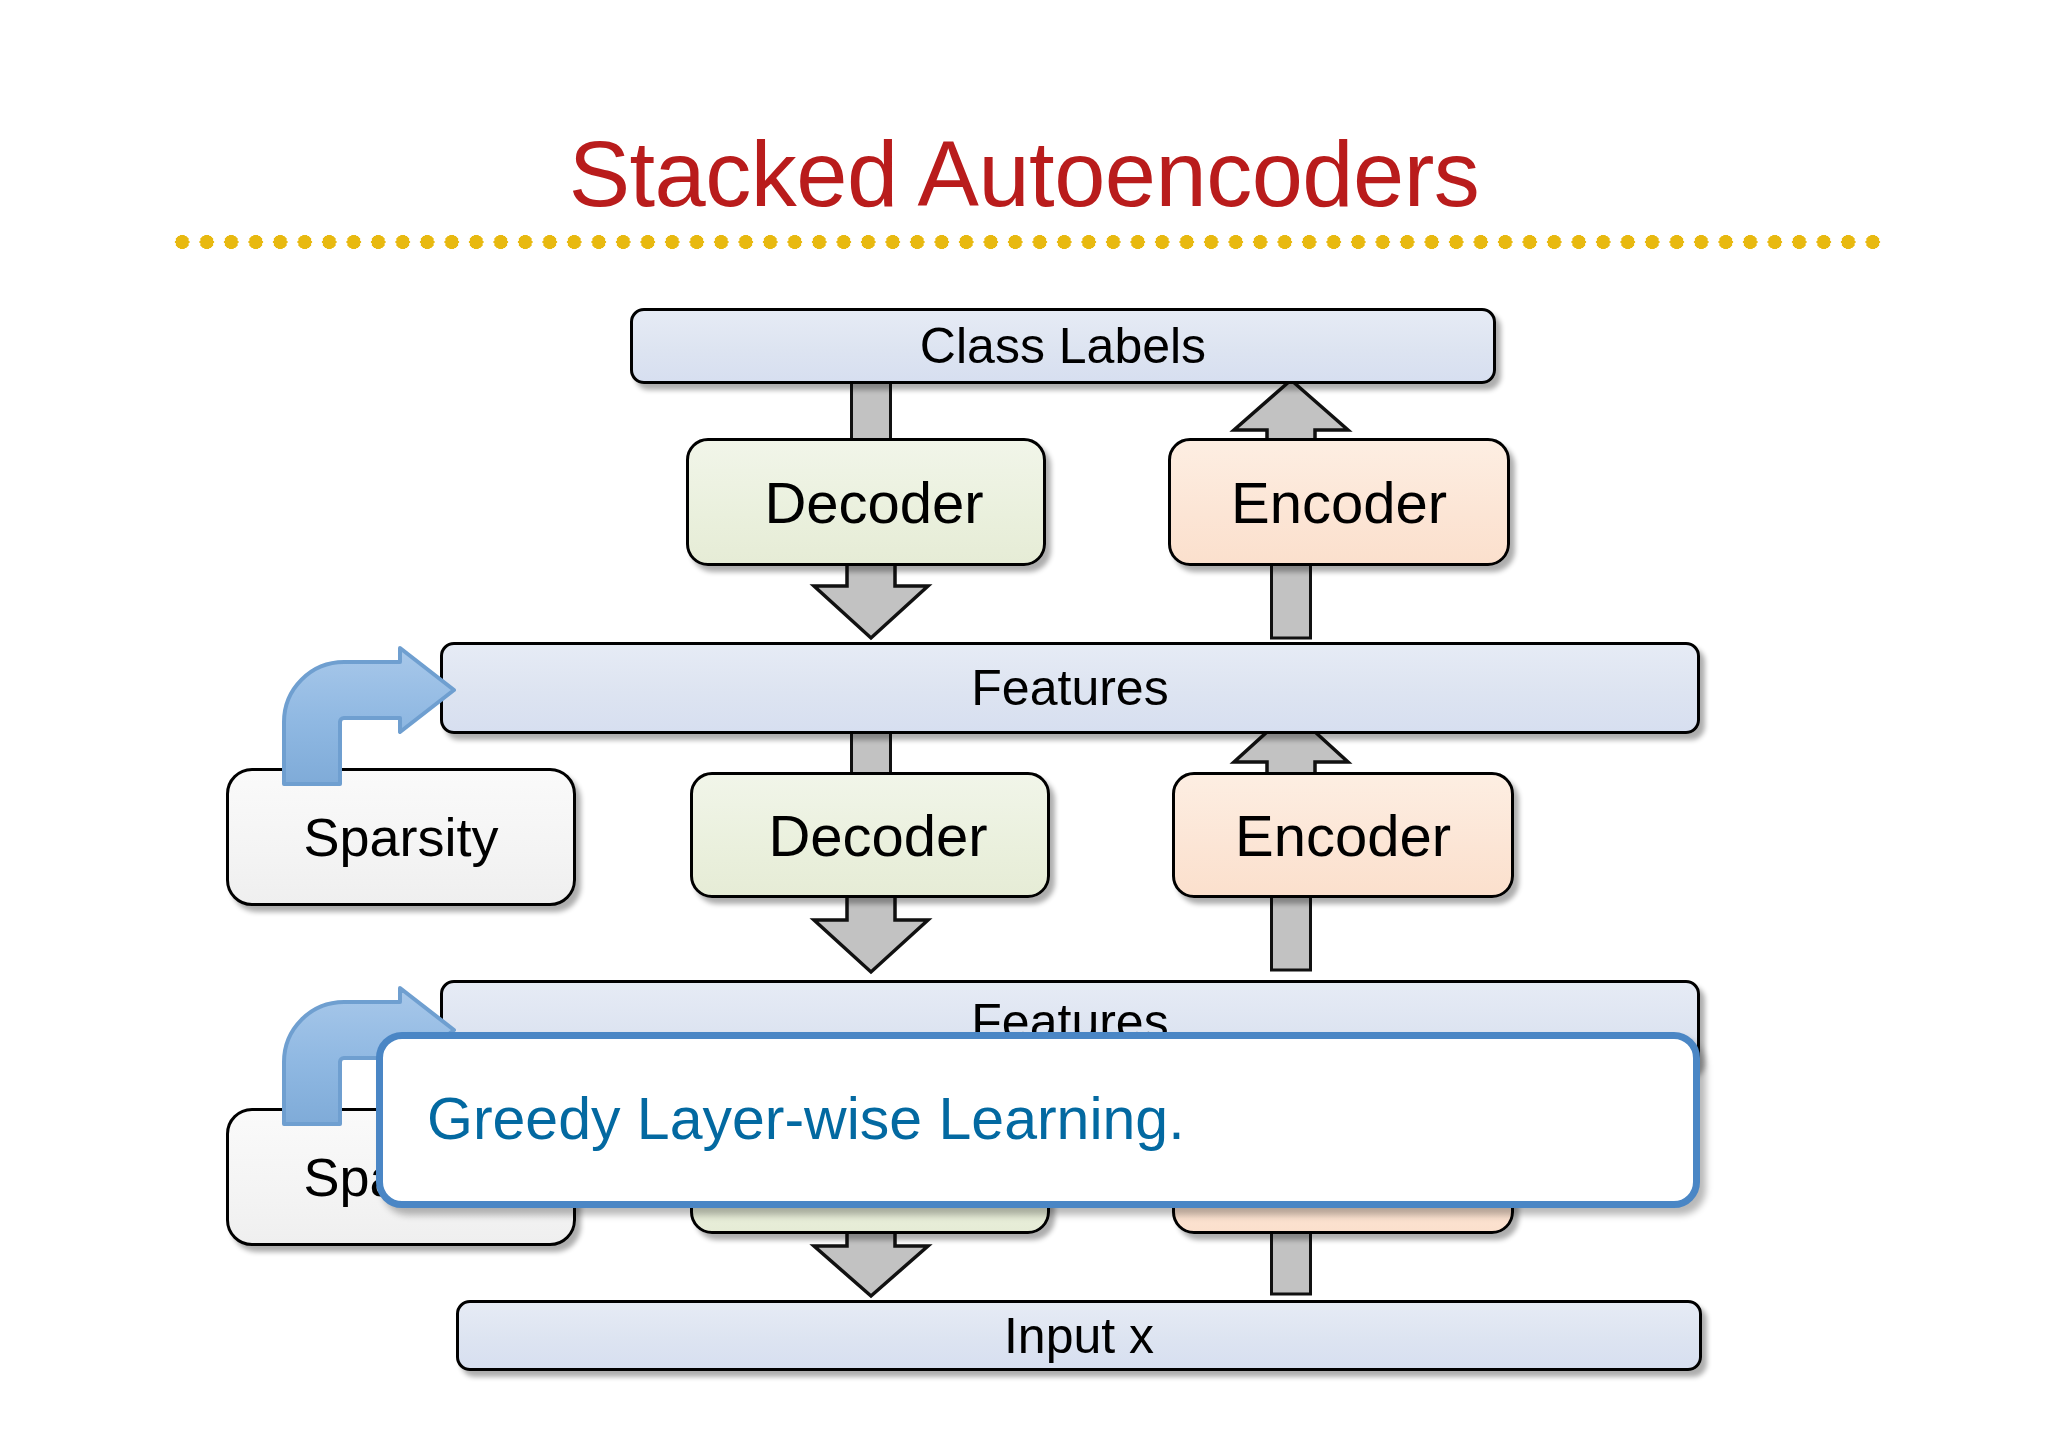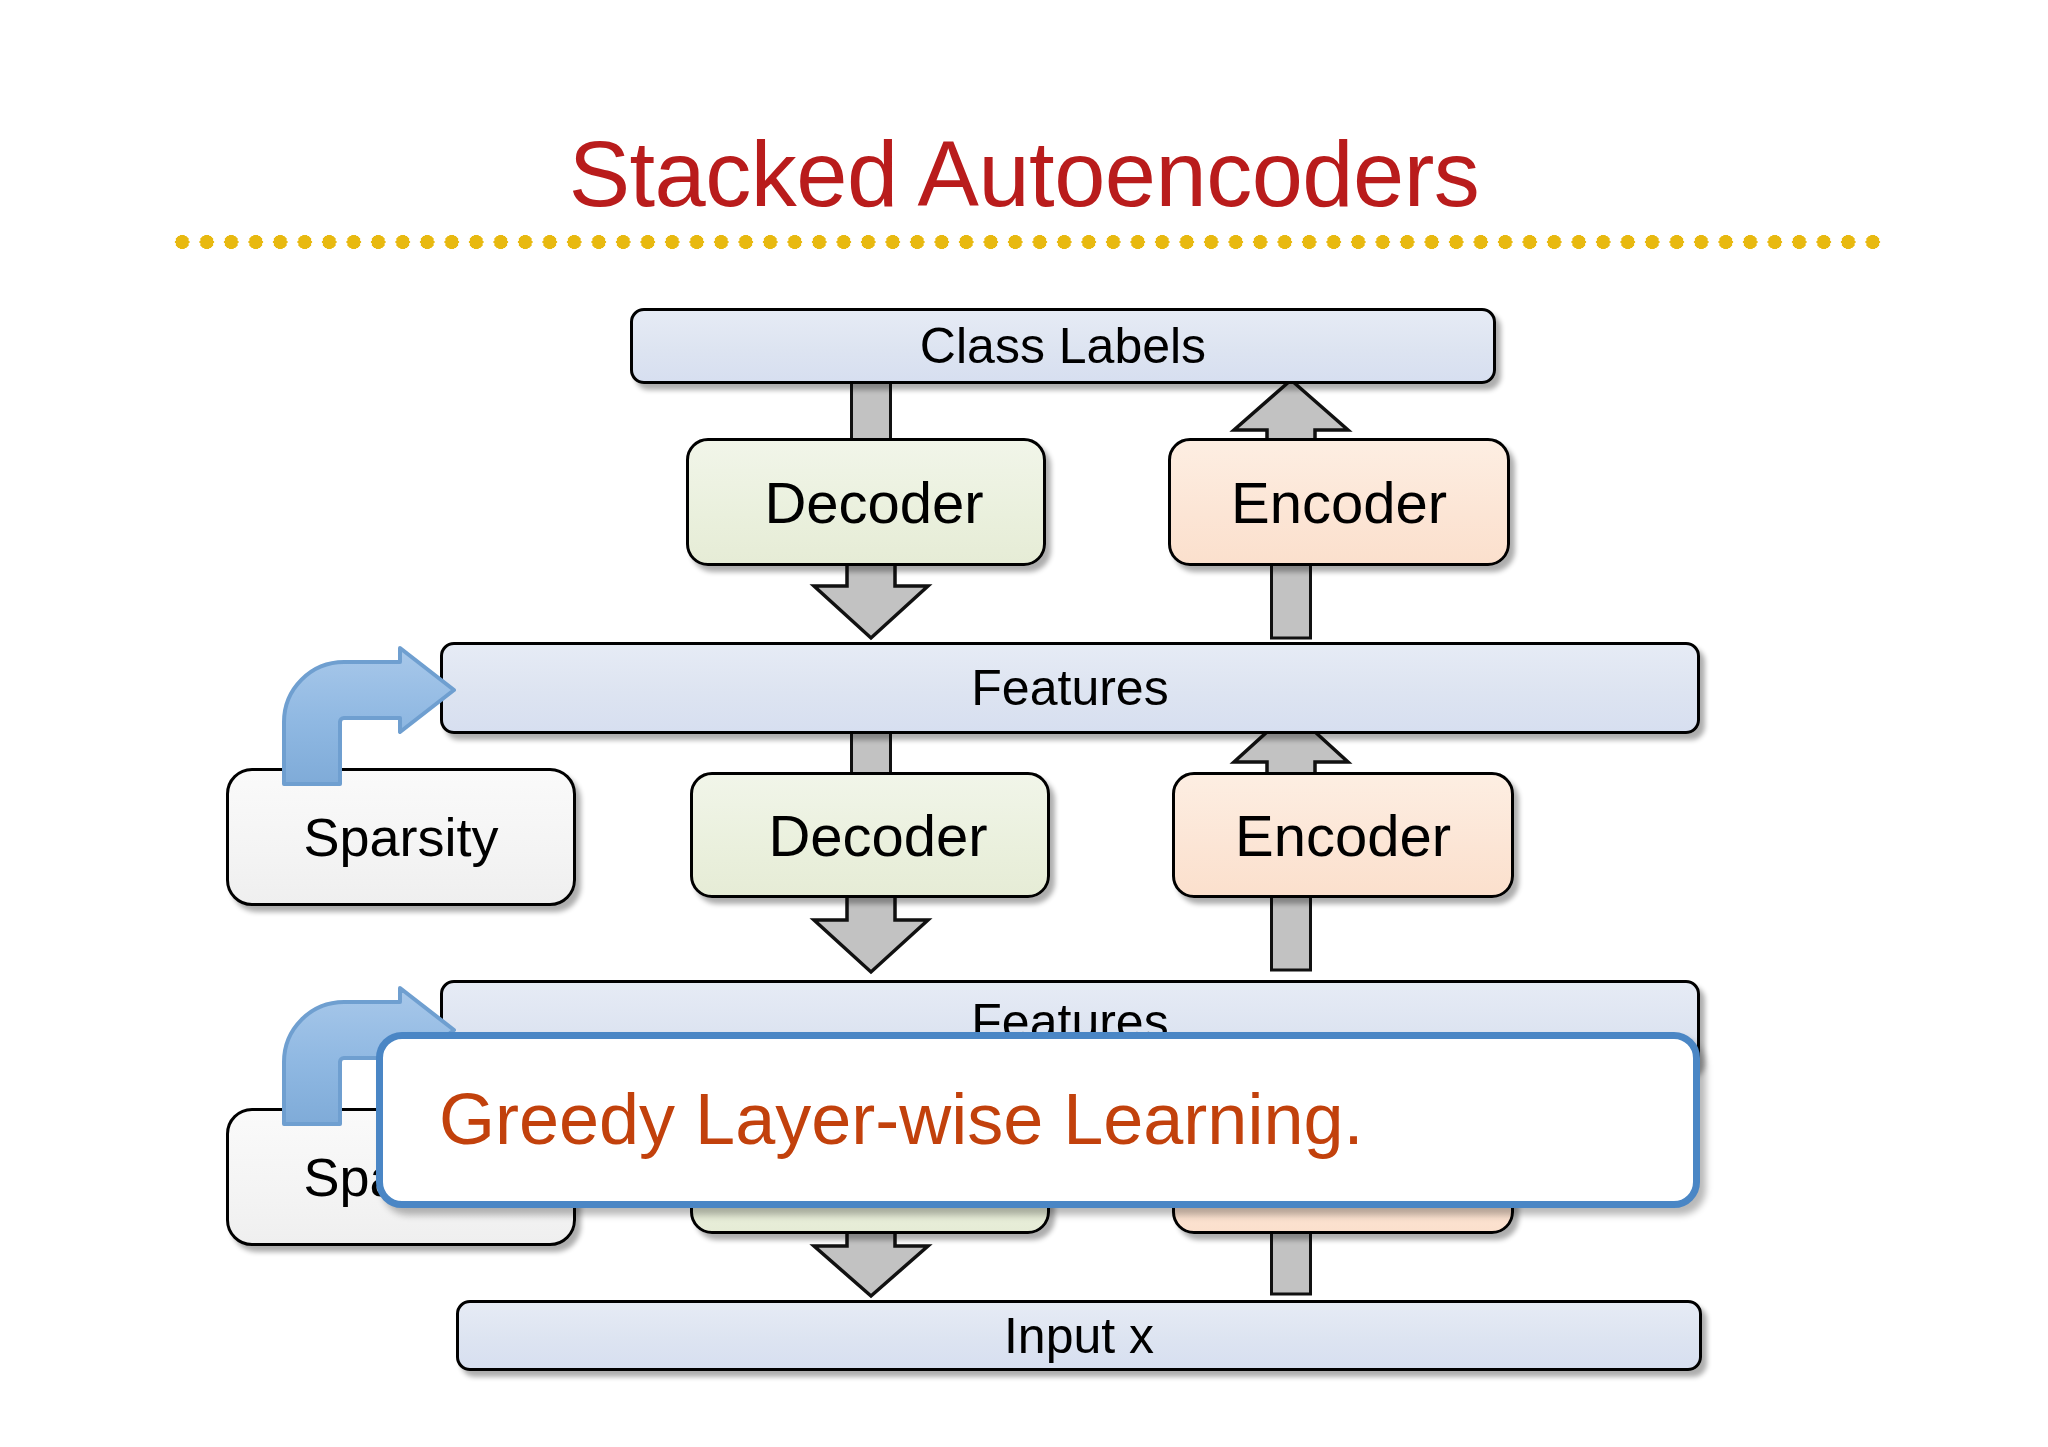--- a/index.html
+++ b/index.html
@@ -93,23 +93,23 @@
     position: absolute;
     box-sizing: border-box;
     background: #ffffff;
     border: 7px solid #4a86c5;
     border-radius: 26px;
     display: flex;
     align-items: center;
     box-shadow: 6px 7px 7px rgba(0,0,0,0.28);
   }
   .callout .ctext {
-    color: #c2410c;
-    font-size: 72px;
-    padding-left: 56px;
+    color: #0369a1;
+    font-size: 59px;
+    padding-left: 44px;
     white-space: nowrap;
     line-height: 1.05;
   }
 
   
   .layer-arrows { z-index: 2; }
   .layer-nodes  { z-index: 3; }
   .layer-blue   { z-index: 4; }
   .layer-callout{ z-index: 9; }
 </style>

